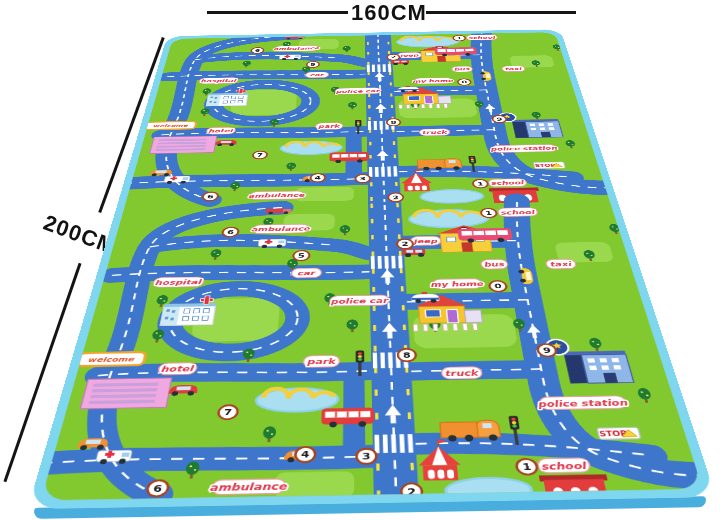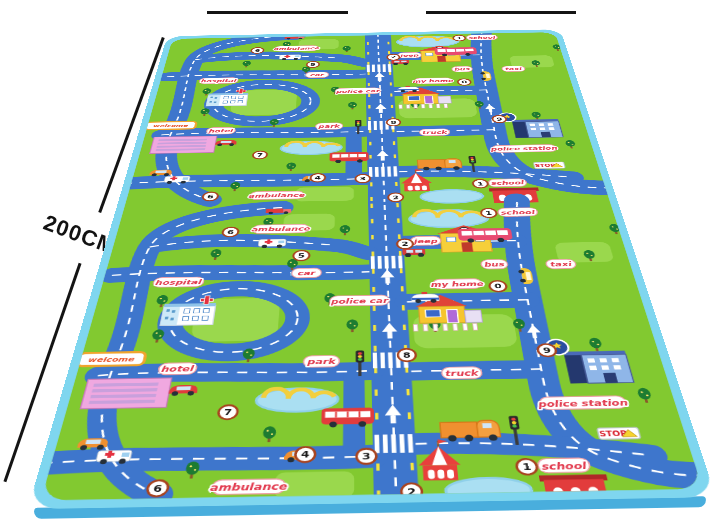--- a/index.html
+++ b/index.html
@@ -42,20 +42,21 @@
   .mk-t{font:bold 13px "DejaVu Sans",sans-serif;fill:#1c1c1c;text-anchor:middle;}
   .wheel{fill:#26303a;}
   .win{fill:#ffffff;stroke:#4a86c8;stroke-width:1;}
 </style>
 </head>
 <body style="--grass: #82c930; --grass_light: #9ad84d; --road: #3e76cc; --border: #7fd6ef; --edge: #49aedd; --water: #aadff2; --sand: #f2cf3e; --tree: #1d7c31; --label_red: #e23a4e; --marker_ring: #a8431f;">
 
 <div class="stage">
 
   <div class="dim-line" id="dim-top-line-l"></div>
+  <div class="dim-text" id="dim-top-label">160CM</div>
   <div class="dim-line" id="dim-top-line-r"></div>
 
   <div class="dim-line" id="dim-left-line-1"></div>
   <div class="dim-text" id="dim-left-label">200CM</div>
   <div class="dim-line" id="dim-left-line-2"></div>
 
   <div class="mat-edge"></div>
 
   <div class="mat3d">
   <svg width="692" height="1040" viewBox="0 0 700 1040" xmlns="http://www.w3.org/2000/svg">

